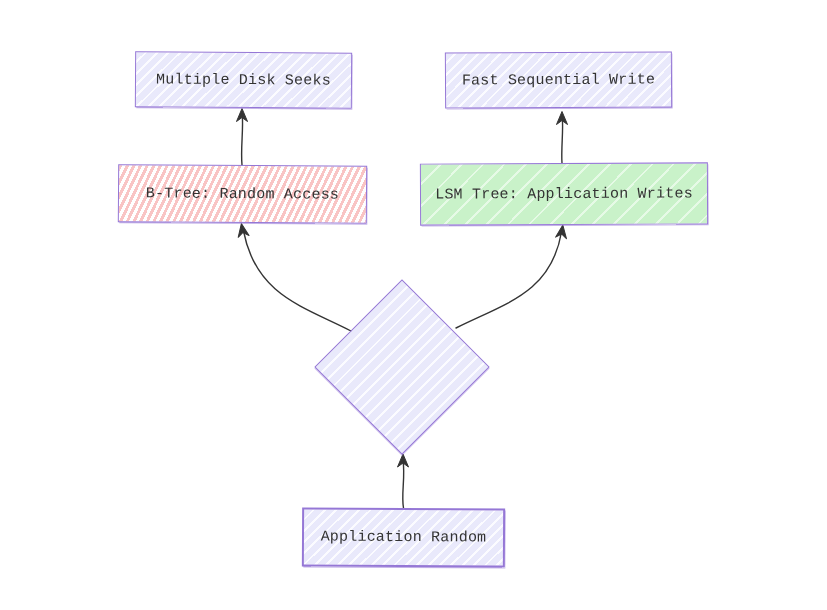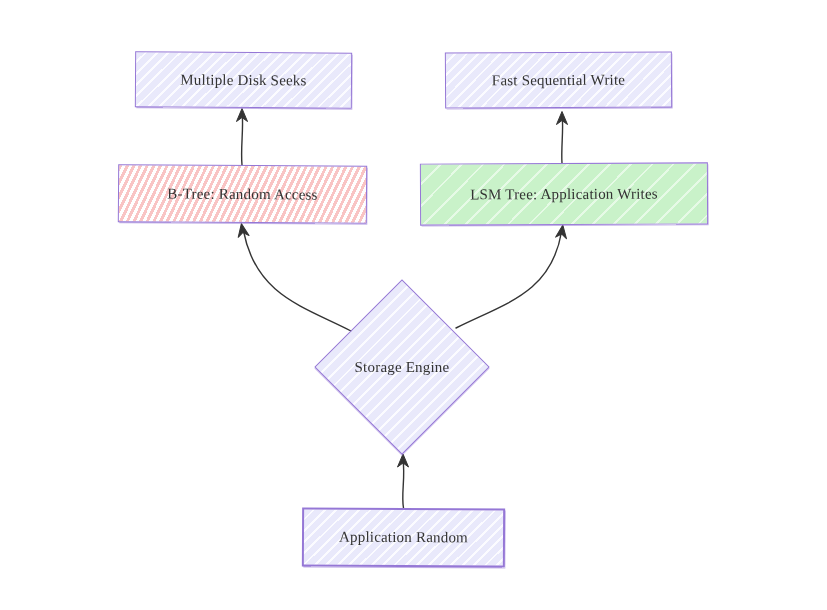--- a/index.html
+++ b/index.html
@@ -5,21 +5,21 @@
   html, body {
     margin: 0;
     padding: 0;
     background: #ffffff;
   }
   .canvas {
     position: relative;
     width: 827px;
     height: 610px;
     background: var(--background, #ffffff);
-    font-family: Liberation Serif, serif;
+    font-family: Liberation Mono, monospace;
     color: var(--text-color, #333333);
     overflow: hidden;
   }
   .edges-layer {
     position: absolute;
     left: 0; top: 0;
     width: 827px; height: 610px;
     pointer-events: none;
   }
   .edge {
@@ -132,19 +132,18 @@
 
   <div class="node rect pink node-btree">
     <span>B-Tree: Random Access</span>
   </div>
 
   <div class="node rect green node-lsm">
     <span>LSM Tree: Application Writes</span>
   </div>
 
   <div class="diamond-shape"></div>
-  <div class="diamond-label">Storage Engine</div>
 
   <div class="node rect lavender node-app">
     <span>Application Random</span>
   </div>
 
 </div>
 
 </body></html>

